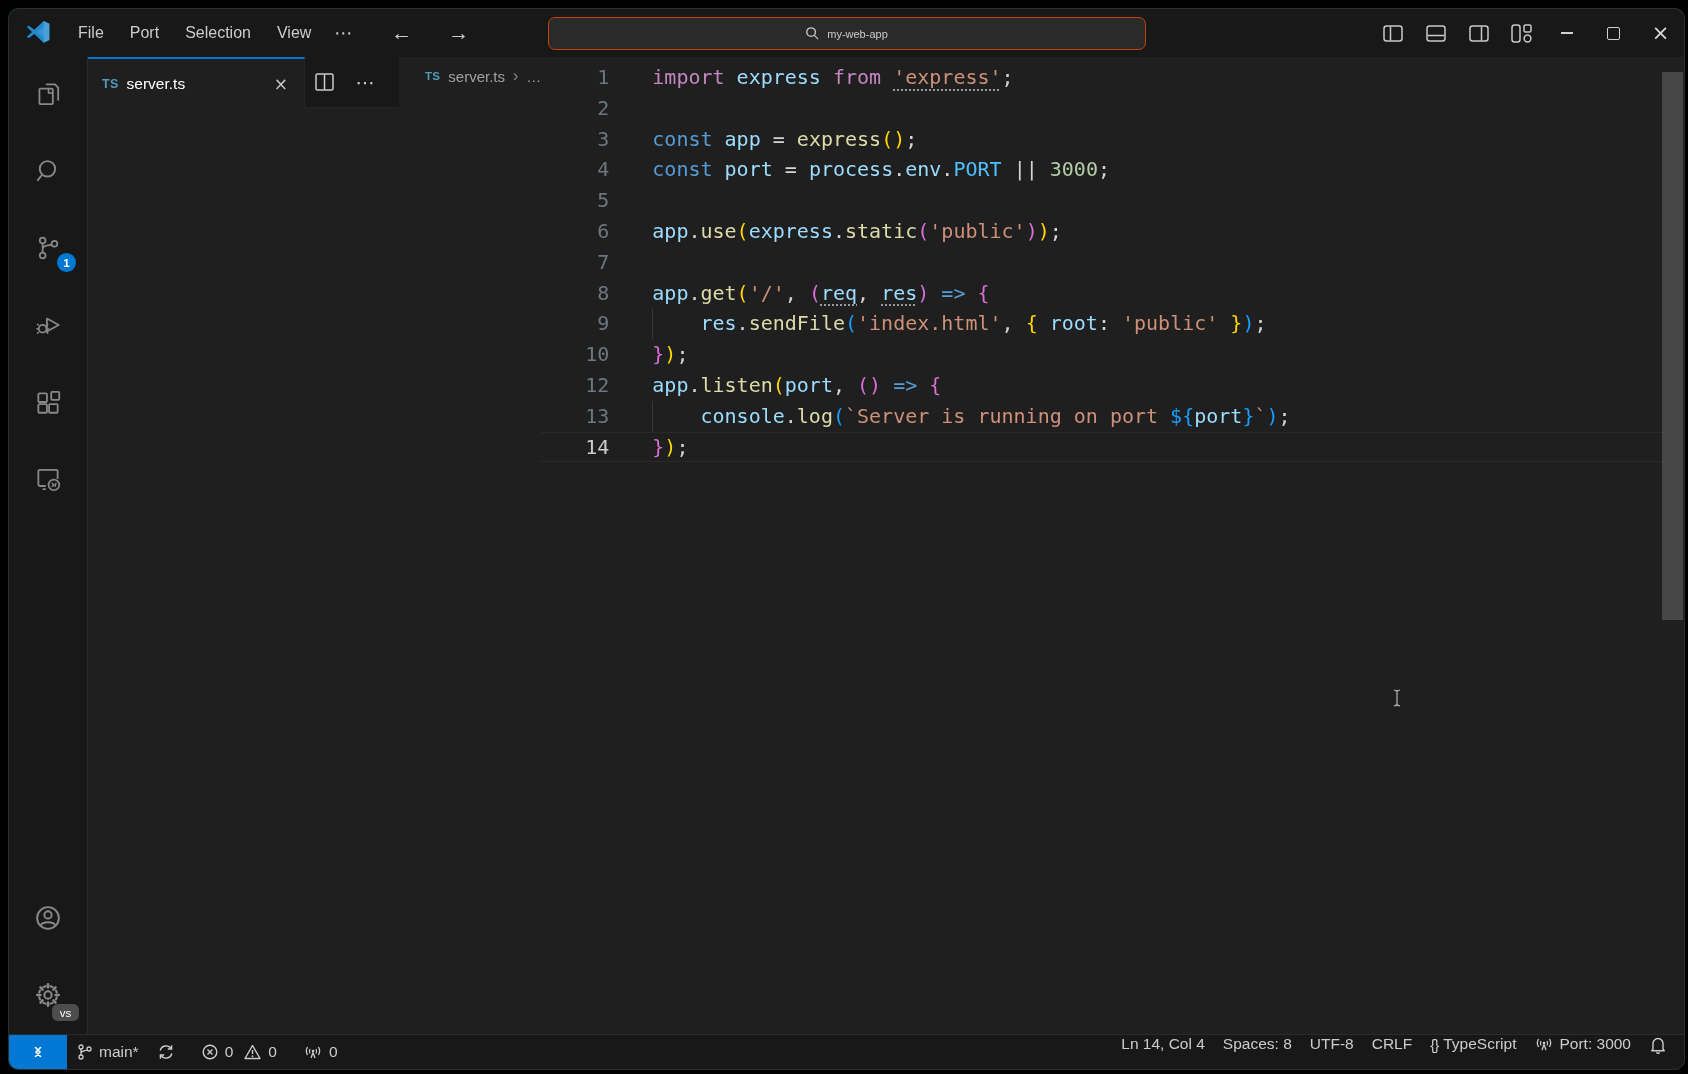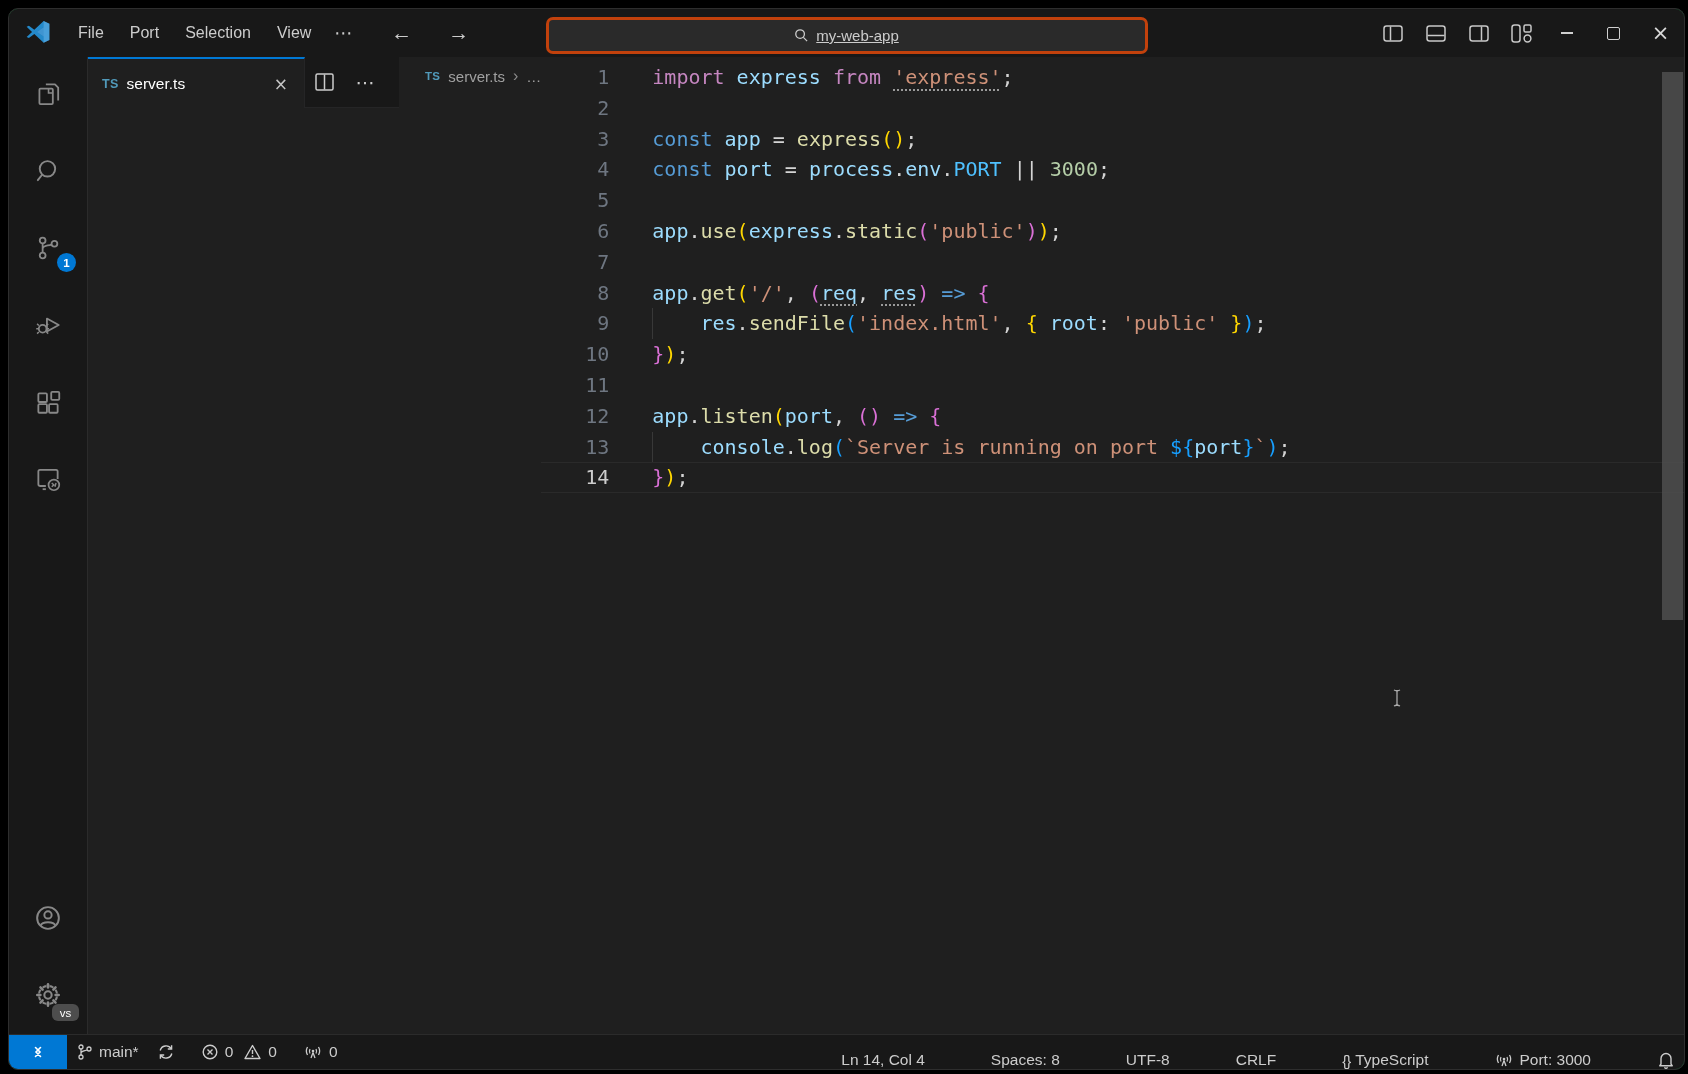--- a/index.html
+++ b/index.html
@@ -7,22 +7,22 @@
   .window{position:absolute;left:8px;top:8px;right:3px;bottom:4px;background:#14532d;
     border:1px solid #2e2e2e;border-radius:10px;overflow:hidden;display:flex;flex-direction:column;}
   
   .titlebar{height:48px;background:#181818;display:flex;align-items:center;position:relative;flex:0 0 auto;}
   .vscode-logo{width:26px;height:26px;margin:0 14px 0 16px;}
   .menu-item{color:#cccccc;font-size:16px;padding:6px 13px;border-radius:5px;cursor:default;}
   .menu-more{color:#cccccc;font-size:18px;padding:6px 10px;letter-spacing:1px;}
   .nav-arrows{display:flex;align-items:center;margin-left:22px;gap:24px;color:#cccccc;font-size:21px;}
   .nav-arrow{padding:0 6px;}
   .searchbox{position:absolute;left:50%;top:8px;transform:translateX(-50%);width:596px;height:31px;
-    background:#2a2a2a;border:3px solid #c2410c;border-radius:7px;display:flex;align-items:center;
-    justify-content:center;color:#cccccc;font-size:15px;gap:7px;text-decoration:underline;}
+    background:#2a2a2a;border:1px solid #c2410c;border-radius:7px;display:flex;align-items:center;
+    justify-content:center;color:#cccccc;font-size:11px;gap:7px;}
   .tb-right{position:absolute;right:0;top:0;height:48px;display:flex;align-items:center;}
   .layout-btn{width:43px;height:48px;display:flex;align-items:center;justify-content:center;}
   .win-btn{width:47px;height:48px;display:flex;align-items:center;justify-content:center;color:#d0d0d0;}
   .min-glyph{width:12px;height:1.4px;background:#d0d0d0;}
   .max-glyph{width:11px;height:11px;border:1.4px solid #d0d0d0;border-radius:2px;}
   .close-glyph{font-size:21px;line-height:1;color:#d8d8d8;font-family:"DejaVu Sans",sans-serif;}
   
   .main{flex:1 1 auto;display:flex;min-height:0;}
   .activitybar{width:78px;background:#181818;border-right:1px solid #2b2b2b;display:flex;flex-direction:column;
     align-items:center;padding-top:12px;flex:0 0 auto;}
@@ -59,21 +59,21 @@
   .b1{color:var(--tok-b1);} .b2{color:var(--tok-b2);} .b3{color:var(--tok-b3);} .ar{color:var(--tok-ar);}
   .hint{text-decoration:underline dotted #9a9a9a 1.6px;text-underline-offset:5px;}
   .scroll-thumb{position:absolute;right:1px;top:15px;width:21px;height:548px;background:#4f4f4f;opacity:0.85;}
   .mouse-ibeam{position:absolute;left:850px;top:631px;color:#bbbbbb;}
   
   .statusbar{height:34px;background:#181818;border-top:1px solid #2b2b2b;display:flex;align-items:stretch;
     color:#cccccc;font-size:15.5px;flex:0 0 auto;}
   .sb-remote{width:58px;background:var(--accent,#0078d4);display:flex;align-items:center;justify-content:center;flex:0 0 auto;}
   .sb-item{display:flex;align-items:center;gap:6px;padding:0 9px;white-space:nowrap;}
   .sb-item svg{flex:0 0 auto;}
-  .sb-right{margin-left:auto;display:flex;align-items:flex-end;gap:48px;}
+  .sb-right{margin-left:auto;display:flex;align-items:flex-start;padding-right:8px;}
   .sb-group{display:flex;align-items:center;gap:5px;padding:0 9px;}
   .curly{font-size:15px;letter-spacing:-1px;}
   svg{display:block;}
 </style>
 </head>
 <body>
 
 <div class="window">
 
   <div class="titlebar">
@@ -283,24 +283,20 @@
             </div>
             <div class="line guide">
               <div class="gutter">9</div>
               <div class="codecell"><span class="p">    </span><span class="v">res</span><span class="p">.</span><span class="fn">sendFile</span><span class="b3">(</span><span class="s">'index.html'</span><span class="p">, </span><span class="b1">{</span><span class="p"> </span><span class="v">root</span><span class="p">:</span><span class="p"> </span><span class="s">'public'</span><span class="p"> </span><span class="b1">}</span><span class="b3">)</span><span class="p">;</span></div>
             </div>
             <div class="line">
               <div class="gutter">10</div>
               <div class="codecell"><span class="b2">}</span><span class="b1">)</span><span class="p">;</span></div>
             </div>
             <div class="line">
-              <div class="gutter">11</div>
-              <div class="codecell"></div>
-            </div>
-            <div class="line">
               <div class="gutter">12</div>
               <div class="codecell"><span class="v">app</span><span class="p">.</span><span class="fn">listen</span><span class="b1">(</span><span class="v">port</span><span class="p">, </span><span class="b2">(</span><span class="b2">)</span><span class="p"> </span><span class="ar">=&gt;</span><span class="p"> </span><span class="b2">{</span></div>
             </div>
             <div class="line guide">
               <div class="gutter">13</div>
               <div class="codecell"><span class="p">    </span><span class="v">console</span><span class="p">.</span><span class="fn">log</span><span class="b3">(</span><span class="s">`Server is running on port </span><span class="b3">${</span><span class="v">port</span><span class="b3">}</span><span class="s">`</span><span class="b3">)</span><span class="p">;</span></div>
             </div>
             <div class="line active">
               <div class="gutter">14</div>
               <div class="codecell"><span class="b2">}</span><span class="b1">)</span><span class="p">;</span></div>

